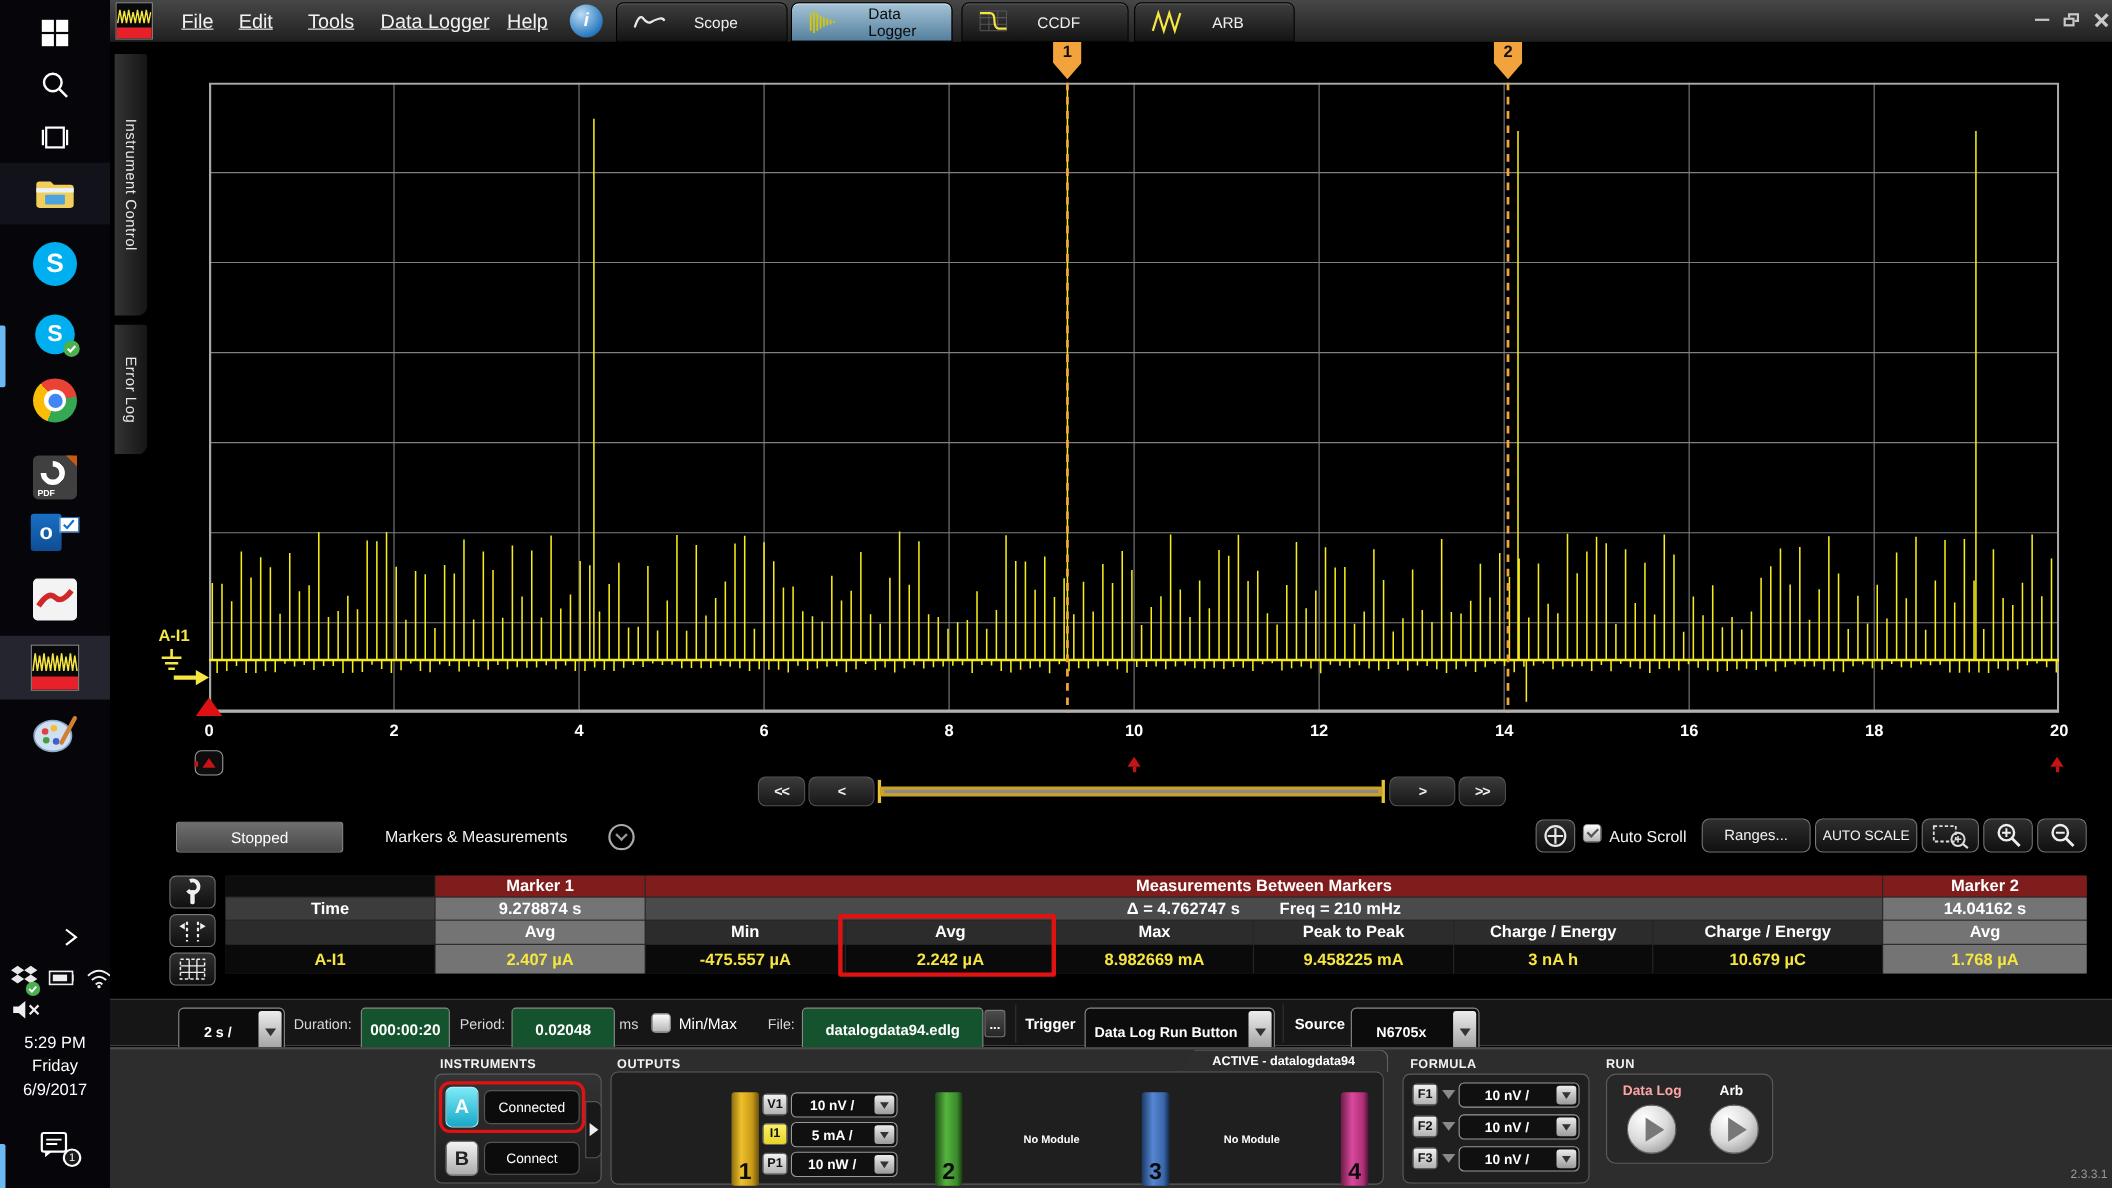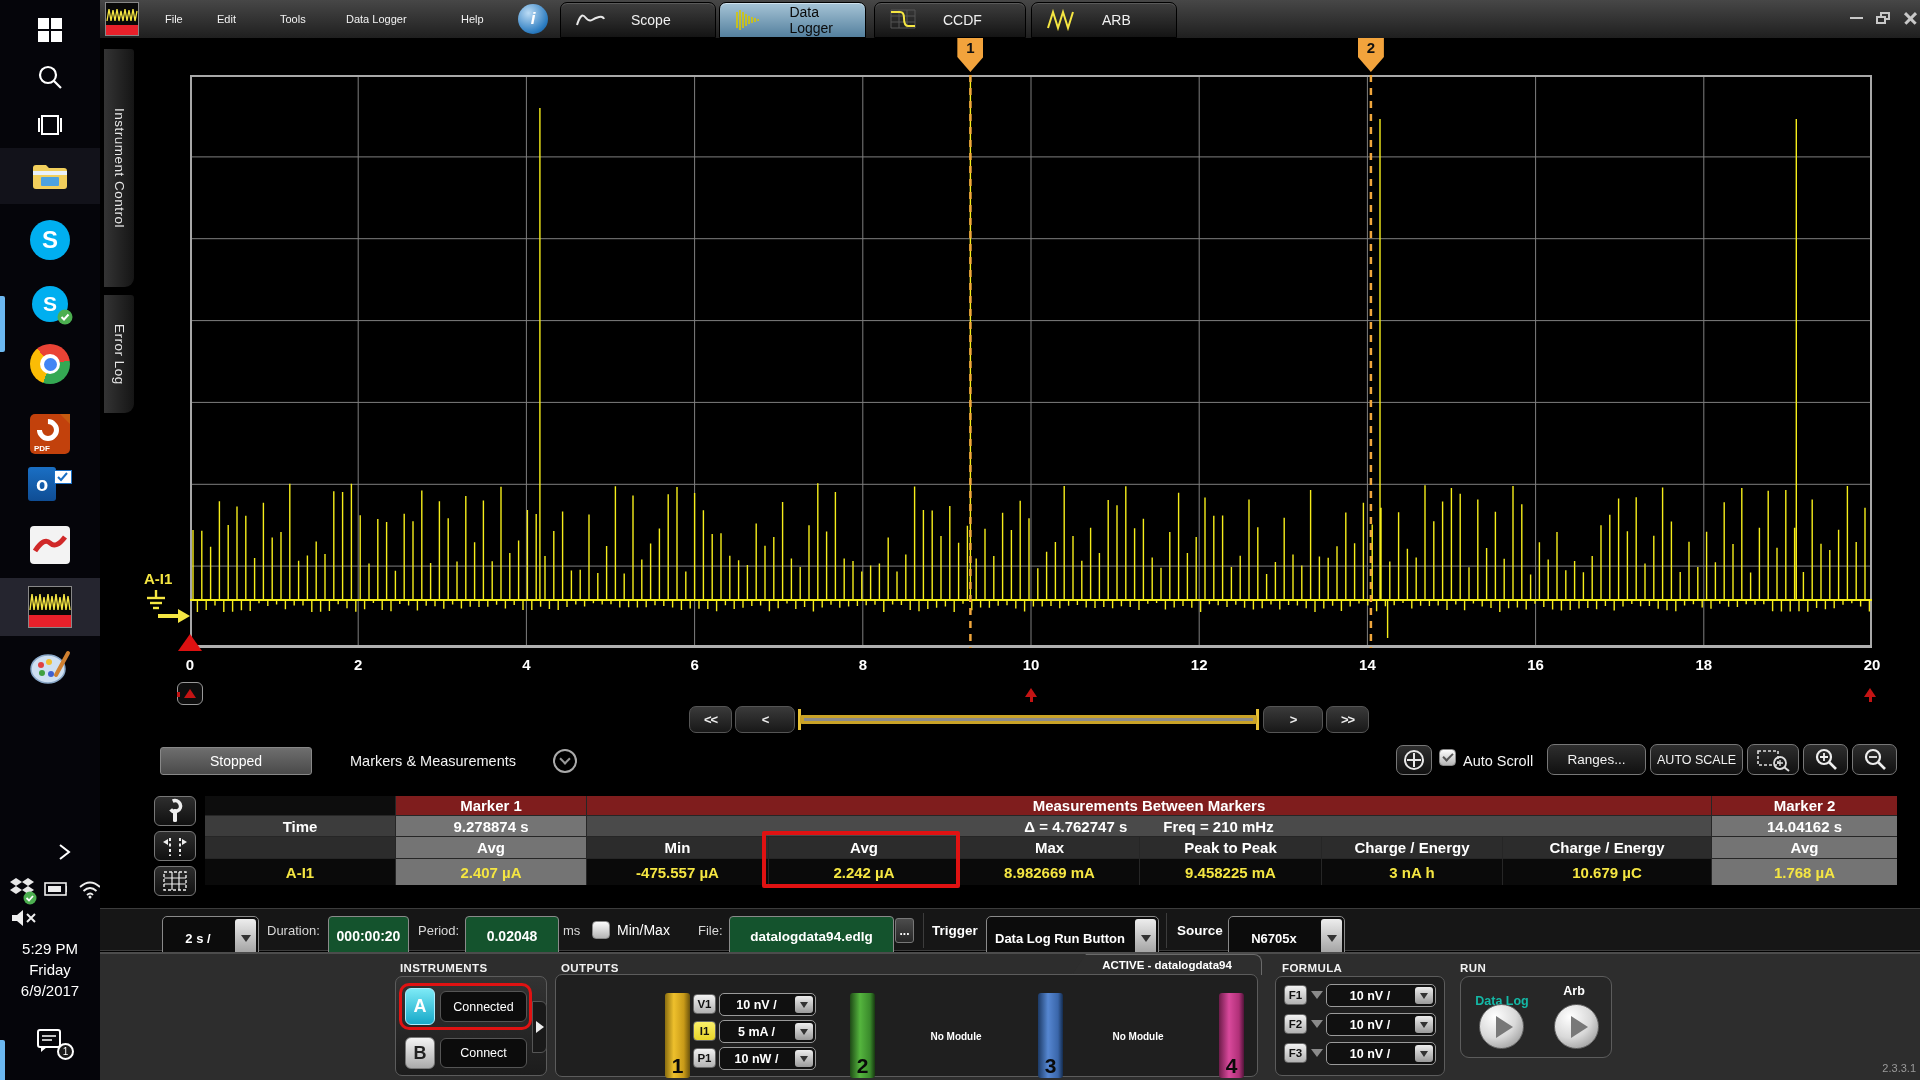--- a/index.html
+++ b/index.html
@@ -9,21 +9,21 @@
   
   .taskbar{position:absolute;left:0;top:0;width:100px;height:1080px;background:#05050a;z-index:50;}
   .tile{position:absolute;left:0;width:100px;display:flex;align-items:center;justify-content:center;}
   .bluebar{position:absolute;left:0;width:5px;background:#6cb8f0;border-radius:0 2px 2px 0;}
   .clocktxt{color:#fff;font-size:15px;text-align:center;width:100px;line-height:21px;}
   .skype-circle{width:40px;height:40px;border-radius:50%;background:#00aff0;color:#fff;font-weight:bold;font-size:24px;display:flex;align-items:center;justify-content:center;}
   .appicon{background:#090909;border:1px solid #888;position:relative;overflow:hidden;}
   .appicon .redstripe{position:absolute;left:0;right:0;bottom:0;height:30%;background:#e8202a;}
   
   .menubar{position:absolute;left:100px;top:0;width:1820px;height:38px;background:linear-gradient(#474747,#1f1f1f);z-index:20;}
-  .menu-item{position:absolute;top:0;height:38px;line-height:38px;color:#f2f2f2;font-size:11px;cursor:default;}
+  .menu-item{position:absolute;top:0;height:38px;line-height:38px;color:#f2f2f2;font-size:18px;cursor:default;text-decoration:underline;}
   .tab{position:absolute;top:2px;height:36px;border-radius:7px 7px 0 0;background:linear-gradient(#3e3e3e,#141414);border:1px solid #000;box-shadow:inset 0 1px 0 #5a5a5a;display:flex;align-items:center;gap:26px;padding-left:14px;color:#f0f0f0;font-size:14px;}
   .tab.active{background:linear-gradient(#a6c4d6,#54809e);color:#0a0a0a;box-shadow:inset 0 1px 0 #cfe2ee;}
   .winbtn{position:absolute;top:8px;width:22px;height:20px;display:flex;align-items:center;justify-content:center;}
   
   .vtab{position:absolute;left:104px;width:31px;background:linear-gradient(90deg,#343434,#151515);border:1px solid #000;border-left:none;color:#e8e8e8;font-size:13.5px;display:flex;align-items:center;justify-content:center;writing-mode:vertical-rl;letter-spacing:.5px;border-radius:0 4px 10px 0;z-index:10;}
   
   .mflag{position:absolute;top:38px;width:26px;height:34px;background:#f2a33c;clip-path:polygon(0 0,100% 0,100% 56%,50% 100%,0 56%);color:#111;font-weight:bold;font-size:15px;text-align:center;line-height:20px;z-index:6;}
   #x-ticks span{position:absolute;top:656px;transform:translateX(-50%);color:#fff;font-weight:bold;font-size:15px;}
   .redarrow{position:absolute;width:0;height:0;border-left:6px solid transparent;border-right:6px solid transparent;border-bottom:9px solid #c41414;}
   .redarrow:after{content:"";position:absolute;left:-1.5px;top:9px;width:3px;height:5px;background:#c41414;}
@@ -121,21 +121,21 @@
       </div>
     </div>
     <div class="tile" style="top:338px;height:52px;">
       <div style="width:40px;height:40px;border-radius:50%;background:conic-gradient(from -40deg,#ea4335 0 120deg,#34a853 0 240deg,#fbbc05 0 360deg);display:flex;align-items:center;justify-content:center;">
         <div style="width:20px;height:20px;border-radius:50%;background:#fff;display:flex;align-items:center;justify-content:center;">
             <div style="width:13px;height:13px;border-radius:50%;background:#4285f4;"></div>
           </div>
       </div>
     </div>
     <div class="tile" style="top:398px;height:52px;">
-      <div style="width:40px;height:40px;border-radius:5px;background:#c2410c;position:relative;margin-top:19px;">
+      <div style="width:40px;height:40px;border-radius:5px;background:#404040;position:relative;margin-top:19px;">
         <div style="position:absolute;top:0;right:0;width:0;height:0;border-left:10px solid transparent;border-top:10px solid #c55a10;"></div>
         <div style="position:absolute;left:7px;top:5px;width:22px;height:22px;border:5px solid #fff;border-left-color:transparent;border-radius:50%;transform:rotate(45deg);"></div>
         <div style="position:absolute;left:4px;bottom:1px;color:#fff;font-weight:bold;font-size:8px;">PDF</div>
       </div>
     </div>
     <div class="tile" style="top:458px;height:52px;">
       <div style="position:relative;width:44px;height:38px;">
         <div style="position:absolute;left:0;top:2px;width:28px;height:34px;border-radius:3px;background:linear-gradient(#1a6fc4,#0f4d94);display:flex;align-items:center;justify-content:center;color:#fff;font-weight:bold;font-size:20px;">
             <span>o</span>
           </div>
@@ -572,21 +572,21 @@
       <div class="odd" style="left:50px;top:65px;width:110px;">
           <span class="ddtext">10 nV /</span>
           <span class="ddarrow">
             <i></i>
           </span>
         </div>
     </div>
 
     <span class="ptitle" style="left:1360px;top:8px;">RUN</span>
     <div class="gbox" style="left:1360px;top:22px;width:152px;height:82px;background:#272727;border-radius:9px;">
-      <span class="a" style="left:8px;top:17px;width:66px;text-align:center;color:#14b8a6;font-weight:bold;font-size:12.5px;">Data Log</span>
+      <span class="a" style="left:8px;top:7px;width:66px;text-align:center;color:#fca5a5;font-weight:bold;font-size:12.5px;">Data Log</span>
       <span class="a" style="left:84px;top:7px;width:58px;text-align:center;color:#fff;font-weight:bold;font-size:12.5px;">Arb</span>
       <div class="playbtn" style="left:18px;top:27px;">
           <i></i>
         </div>
       <div class="playbtn" style="left:93px;top:27px;">
           <i></i>
         </div>
     </div>
 
     <span class="a" style="right:4px;bottom:6px;color:#9a9a9a;font-size:11px;">2.3.3.1</span>

